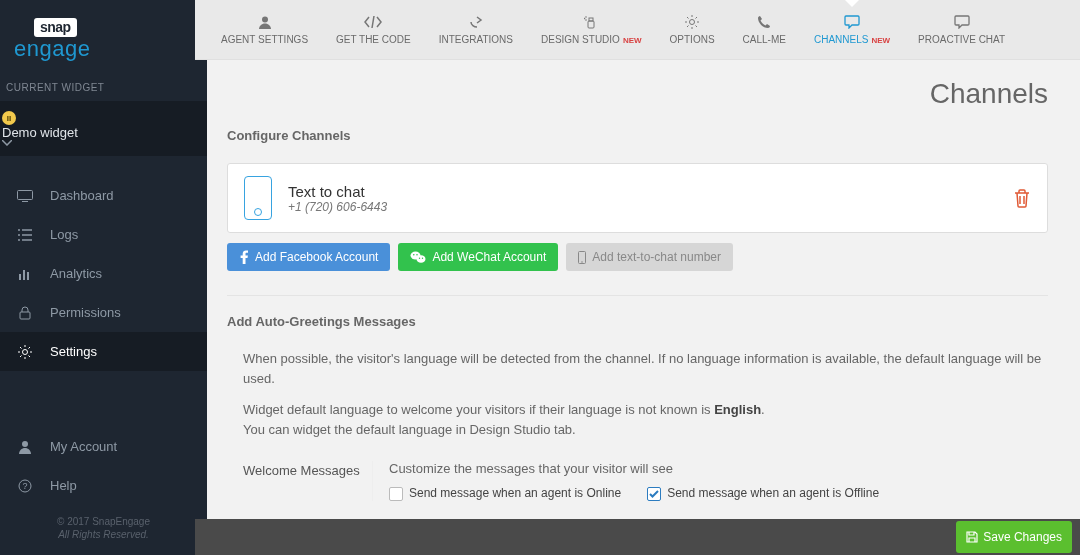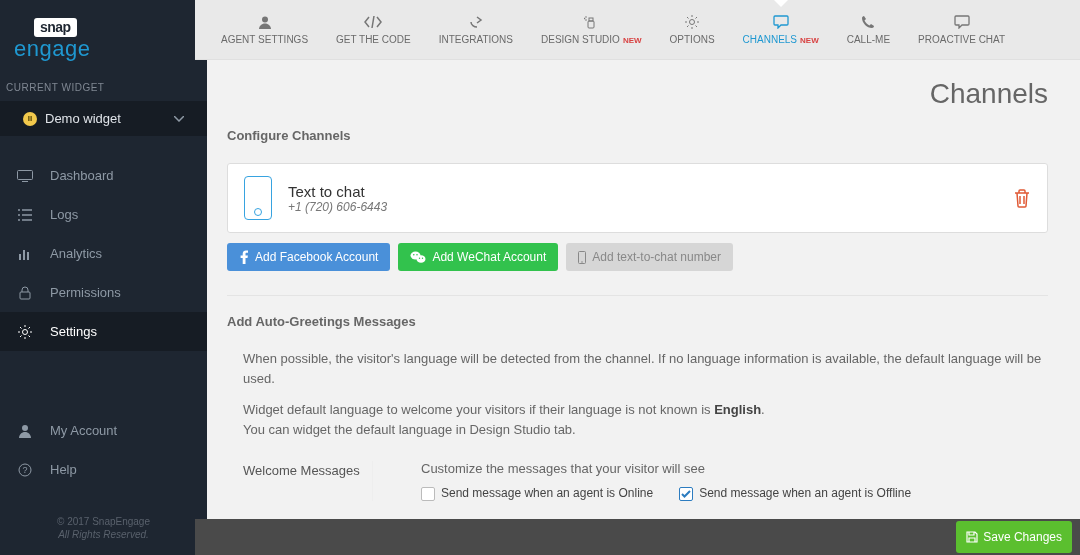--- a/index.html
+++ b/index.html
@@ -6,21 +6,21 @@
   body { font-family: "Helvetica Neue", Arial, sans-serif; font-size: 13px; color: #555; background: #f2f2f2; width: 1080px; height: 555px; overflow: hidden; }
 
   
   .sidebar { position: fixed; left: 0; top: 0; width: 207px; height: 555px; background: #1e2631; color: #8e99a5; display: flex; flex-direction: column; }
   .logo-wrap { padding: 18px 14px 10px; }
   .logo { display: inline-flex; flex-direction: column; line-height: 0.9; }
   .logo-snap { background: #fff; color: #1e2631; font-weight: 700; font-size: 14px; padding: 3px 6px; border-radius: 3px; letter-spacing: -0.5px; width: fit-content; margin-left: 20px; }
   .logo-engage { color: #1f98d1; font-size: 22px; font-weight: 400; letter-spacing: 0.5px; margin-top: 2px; }
 
   .section-label { font-size: 10px; letter-spacing: 0.5px; color: #7f8792; padding: 14px 6px 8px; }
-  .widget-selector { background: #161c24; display: flex; align-items: center; padding: 10px 23px; color: #e0e4e9; cursor: pointer; }
+  .widget-selector { background: #161c24; display: flex; padding: 10px 2px; color: #e0e4e9; cursor: pointer; flex-direction: column; }
   .widget-badge { width: 14px; height: 14px; border-radius: 50%; background: #f2c94c; margin-right: 8px; display: flex; align-items: center; justify-content: center; font-size: 8px; color: #4a3c00; font-weight: 700; }
   .widget-name { flex: 1; font-size: 13px; }
 
   .nav-list { margin-top: 20px; }
   .nav-item { display: flex; align-items: center; padding: 12px 16px; color: #8e99a5; cursor: pointer; font-size: 13px; }
   .nav-item .ico { width: 18px; margin-right: 16px; display: flex; justify-content: center; }
   .nav-item.active { background: #161c24; color: #fff; }
 
   .sidebar-footer { margin-top: auto; padding: 10px 0 14px; text-align: center; font-size: 10px; color: #59616c; line-height: 1.3; }
 
@@ -52,21 +52,21 @@
   .btn-fb { background: #4a90d9; }
   .btn-wc { background: #32c24d; }
   .btn-disabled { background: #d6d6d6; color: #888; cursor: default; }
 
   .divider { border-top: 1px solid #e4e4e4; margin: 0 0 18px; }
 
   .body-text { font-size: 13px; color: #666; line-height: 1.5; margin-bottom: 12px; }
   .body-text strong { color: #444; }
   .indent { padding-left: 16px; }
 
-  .msg-section { display: flex; gap: 48px; margin-top: 22px; }
+  .msg-section { display: flex; gap: 16px; margin-top: 22px; }
   .msg-label { font-size: 13px; color: #555; padding-top: 2px; width: 130px; border-right: 1px solid #eee; }
   .msg-body { flex: 1; }
   .msg-desc { font-size: 13px; color: #666; margin-bottom: 10px; }
   .msg-opts { display: flex; gap: 26px; font-size: 12px; color: #444; }
   .cbox { width: 14px; height: 14px; border: 1px solid #bbb; border-radius: 2px; display: inline-flex; align-items: center; justify-content: center; vertical-align: middle; margin-right: 6px; background: #fff; }
   .cbox.checked { border-color: #2c7cc0; }
   .cbox.checked svg { display: block; }
   .cbox svg { display: none; }
 
   .lang-card { background: #fff; border: 1px solid #ddd; border-radius: 3px; padding: 14px 18px; display: flex; align-items: center; margin-top: 24px; }
@@ -222,36 +222,36 @@
   </div>
   <div class="topnav-item">
     <span class="tico">
         <svg width="14" height="14" viewBox="0 0 14 14">
           <circle cx="7" cy="7" r="2.5" fill="none" stroke="currentColor"></circle>
           <path d="M7 0v2M7 12v2M0 7h2M12 7h2M2 2l1.5 1.5M10.5 10.5L12 12M12 2l-1.5 1.5M3.5 10.5L2 12" stroke="currentColor"></path>
         </svg>
       </span>
     <span>OPTIONS</span>
   </div>
+  <div class="topnav-item">
+    <span class="tico">
+        <svg width="14" height="14" viewBox="0 0 14 14">
+          <path d="M3 1c-1 0-2 1-2 2 0 5 5 10 10 10 1 0 2-1 2-2l-3-2-1.5 1.5C6 9 5 8 3.5 5.5L5 4 3 1z" fill="currentColor"></path>
+        </svg>
+      </span>
+    <span>CALL-ME</span>
+  </div>
   <div class="topnav-item active">
     <span class="top-caret"></span>
     <span class="tico">
         <svg width="16" height="14" viewBox="0 0 16 14">
           <path d="M2 1h12c.6 0 1 .4 1 1v7c0 .6-.4 1-1 1H8l-3 3v-3H2c-.6 0-1-.4-1-1V2c0-.6.4-1 1-1z" fill="none" stroke="currentColor" stroke-width="1.3"></path>
         </svg>
       </span>
     <span><span>CHANNELS</span><span class="badge-new">NEW</span></span>
-  </div>
-  <div class="topnav-item">
-    <span class="tico">
-        <svg width="14" height="14" viewBox="0 0 14 14">
-          <path d="M3 1c-1 0-2 1-2 2 0 5 5 10 10 10 1 0 2-1 2-2l-3-2-1.5 1.5C6 9 5 8 3.5 5.5L5 4 3 1z" fill="currentColor"></path>
-        </svg>
-      </span>
-    <span>CALL-ME</span>
   </div>
   <div class="topnav-item">
     <span class="tico">
         <svg width="16" height="14" viewBox="0 0 16 14">
           <path d="M2 1h12c.6 0 1 .4 1 1v7c0 .6-.4 1-1 1H8l-3 3v-3H2c-.6 0-1-.4-1-1V2c0-.6.4-1 1-1z" fill="none" stroke="currentColor" stroke-width="1.3"></path>
         </svg>
       </span>
     <span>PROACTIVE CHAT</span>
   </div>
 </nav>

